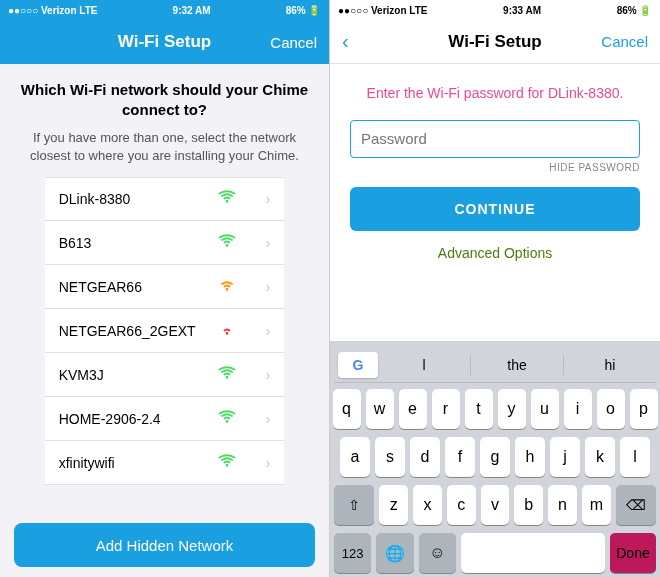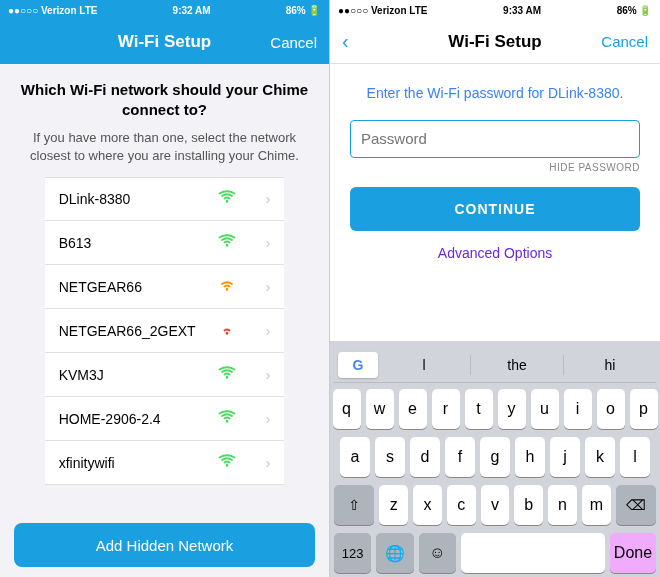--- a/index.html
+++ b/index.html
@@ -195,21 +195,21 @@
     .right-content {
       flex: 1;
       display: flex;
       flex-direction: column;
       padding: 20px 20px 8px;
       background: white;
     }
 
     .right-header {
       font-size: 14px;
-      color: #3b82f6;
+      color: #ec4899;
       text-align: center;
       margin-bottom: 16px;
       line-height: 1.4;
     }
 
     .password-field-wrapper {
       position: relative;
       margin-bottom: 4px;
     }
 
@@ -244,21 +244,21 @@
       font-size: 14px;
       font-weight: 700;
       letter-spacing: 1px;
       cursor: pointer;
       margin-bottom: 14px;
     }
 
     .advanced-options {
       text-align: center;
       font-size: 14px;
-      color: #6d28d9;
+      color: #4d7c0f;
       cursor: pointer;
     }
 
     
     .keyboard-area {
       background: #d1d5db;
       padding: 6px 4px 4px;
     }
 
     .keyboard-suggestions {
@@ -322,24 +322,24 @@
     }
 
     .key.space {
       max-width: 160px;
       flex: 5;
       font-size: 13px;
       color: #888;
     }
 
     .key.done {
-      background: #f0abfc;
+      background: #be185d;
       max-width: 48px;
       flex: 1.6;
-      font-size: 16px;
+      font-size: 14px;
       color: #000;
     }
 
     .key.num {
       background: #aeb4bc;
       max-width: 38px;
       flex: 1.3;
       font-size: 13px;
       text-align: center;
     }

